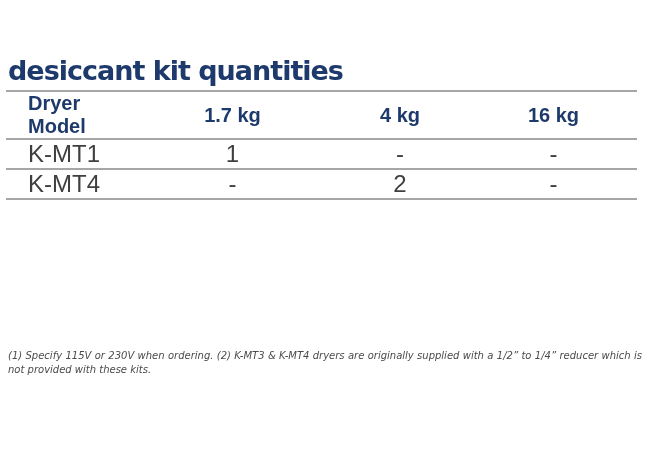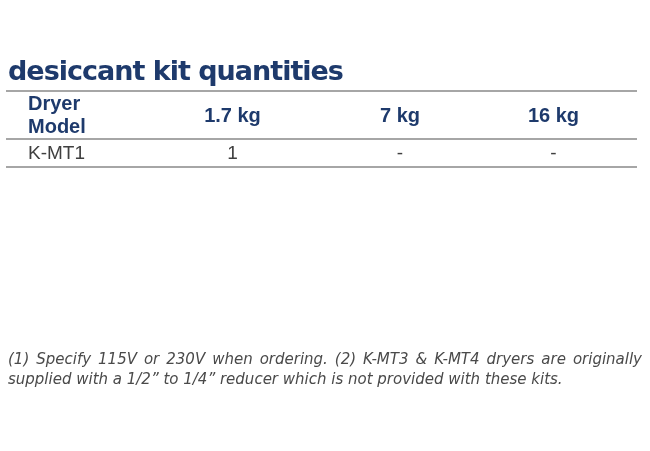--- a/index.html
+++ b/index.html
@@ -48,68 +48,74 @@
   table.kit-table thead tr { height: 34px; }
   table.kit-table tbody tr { height: 28px; }
   table.kit-table th {
     color: #1e3a6c;
     font-weight: bold;
     font-size: 20px;
   }
   table.kit-table td {
     color: #3f3f3f;
     font-weight: normal;
-    font-size: 19px;
+    font-size: 24px;
   }
   table.kit-table th:nth-child(1),
   table.kit-table td:nth-child(1) {
     width: 129px;
     text-align: left;
     padding-left: 22px;
   }
   table.kit-table th:nth-child(2),
   table.kit-table td:nth-child(2) { width: 195px; text-align: center; }
   table.kit-table th:nth-child(3),
   table.kit-table td:nth-child(3) { width: 140px; text-align: center; }
   table.kit-table th:nth-child(4),
   table.kit-table td:nth-child(4) { width: 167px; text-align: center; }
   .footnote {
     position: absolute;
     left: 8px;
     top: 349px;
     width: 634px;
     font-family: "DejaVu Sans", sans-serif;
     font-style: italic;
-    font-size: 15px;
+    font-size: 10px;
     line-height: 1.35;
     color: #4a4a4a;
     text-align: justify;
   }
 </style>
 </head>
 <body>
 
 <div class="page">
 
   <div class="doc-title">desiccant kit quantities</div>
 
   <table class="kit-table">
     <thead>
       <tr>
         <th>Dryer Model</th>
         <th>1.7 kg</th>
-        <th>7 kg</th>
+        <th>4 kg</th>
         <th>16 kg</th>
       </tr>
     </thead>
     <tbody>
         <tr>
           <td>K-MT1</td>
           <td>1</td>
           <td>-</td>
           <td>-</td>
         </tr>
+        <tr>
+          <td>K-MT4</td>
+          <td>-</td>
+          <td>2</td>
+          <td>-</td>
+        </tr>
       </tbody>
   </table>
 
   <div class="footnote">(1) Specify 115V or 230V when ordering. (2) K-MT3 &amp; K-MT4 dryers are originally supplied with a 1/2” to 1/4” reducer which is not provided with these kits.</div>
 
 </div>
 
 </body></html>

